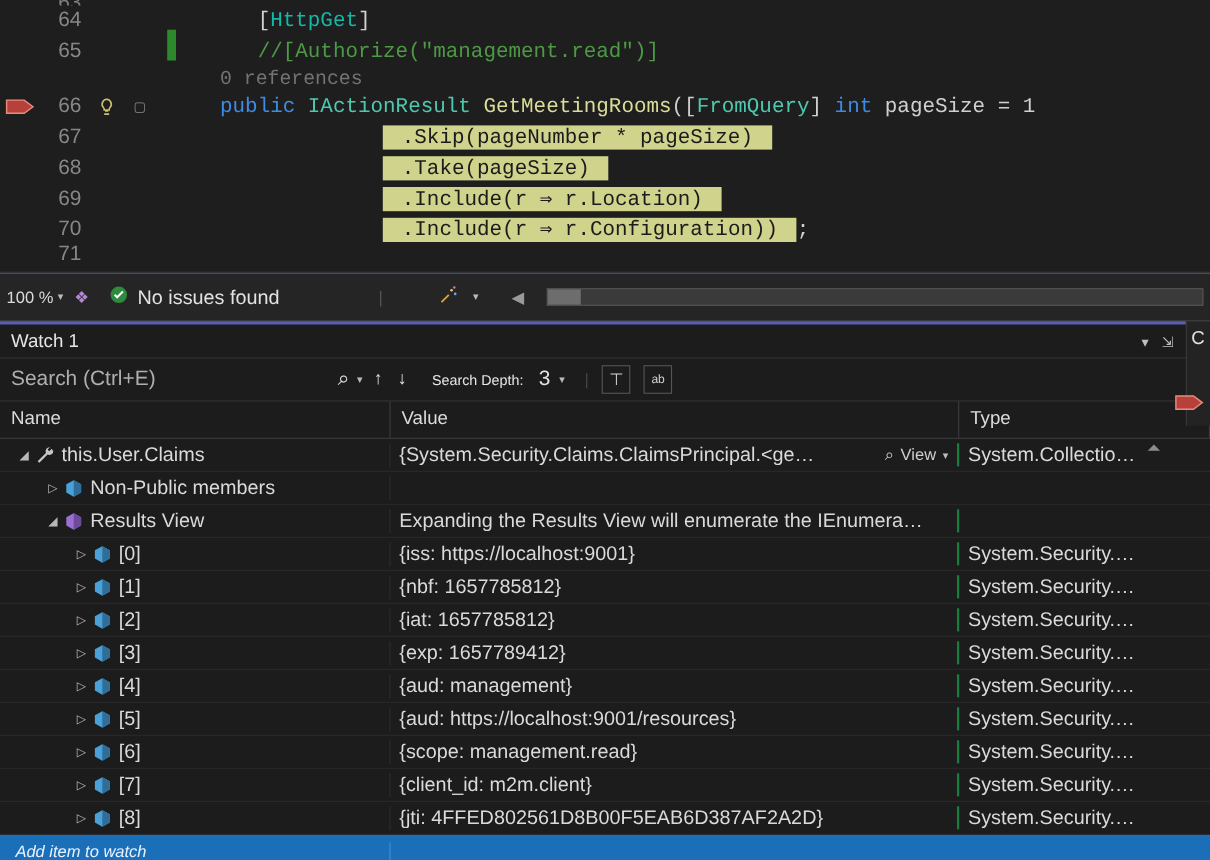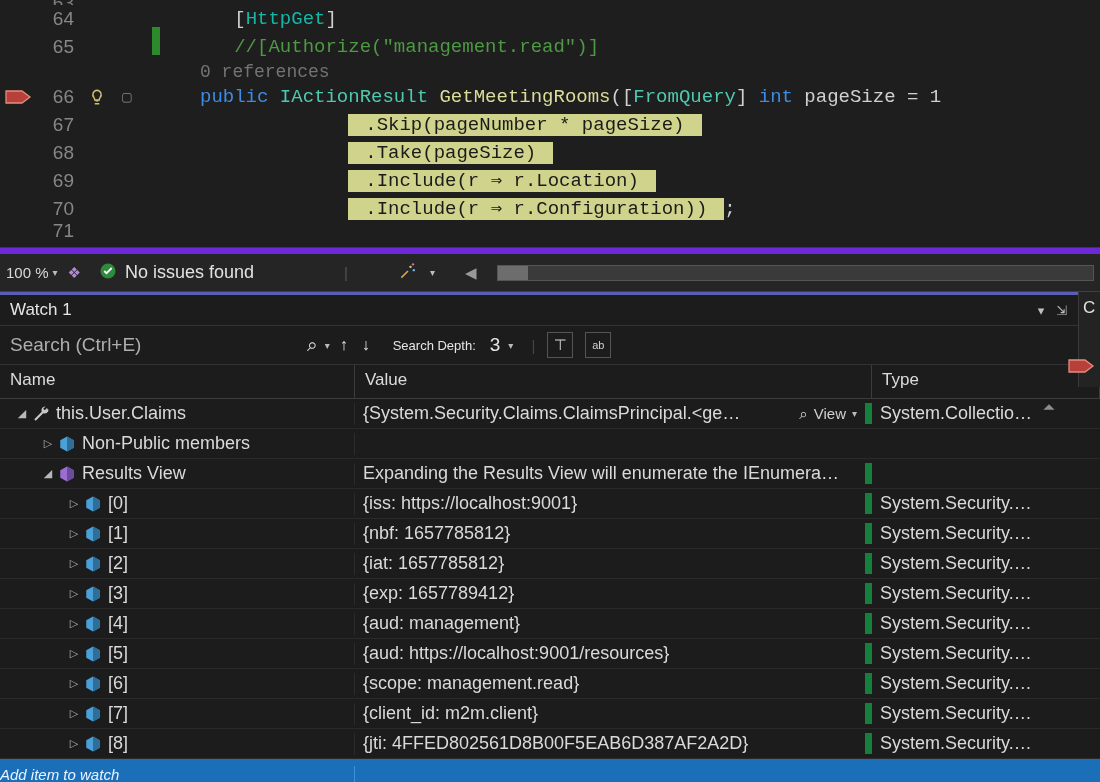--- a/index.html
+++ b/index.html
@@ -24,21 +24,21 @@
   .c-ref{color:#737373;font-size:18px;}
   .c-kw{color:#3d8be6;}
   .c-type{color:#4ec9b0;}
   .c-meth{color:#dcdc9a;}
   .c-punc{color:#d0d0d0;}
   .ln63{color:#7f7f7f;width:44px;text-align:right;padding-right:6px;}
   .greenmark{position:absolute;left:152px;top:27px;width:8px;height:28px;background:#2c8a2c;}
   .bp-icon{width:28px;height:16px;}
 
   
-  .status{height:44px;background:#252526;display:flex;align-items:center;padding:16px 6px;border-top:6px solid #6d28d9;border-bottom:1px solid #3f3f3f;}
+  .status{height:44px;background:#252526;display:flex;align-items:center;padding:16px 6px;border-top:1px solid #6d28d9;border-bottom:1px solid #3f3f3f;}
   .status .zoom{display:flex;align-items:center;gap:4px;margin-right:8px;}
   .status .check{color:#3fb24f;margin:0 8px 0 18px;}
   .status .wand{margin:0 8px 0 50px;}
   .status .scroll{flex:1;height:16px;background:#3a3a3a;border:1px solid #555;margin-left:20px;position:relative;}
   .status .scroll .thumb{position:absolute;left:0;top:0;bottom:0;width:30px;background:#6d6d6d;}
   .dropdown-tri{font-size:10px;color:#bbb;}
 
   
   .panel{position:absolute;left:0;top:292px;right:0;bottom:0;background:#1c1c1c;}
   .panel-top-border{height:3px;background:#5a5eb5;}
@@ -55,29 +55,29 @@
 
   .gridhead{display:flex;height:34px;border-bottom:1px solid #3c3c3c;}
   .gridhead div{border-right:1px solid #3c3c3c;padding:5px 10px;color:#dcdcdc;font-size:17px;}
   .col-name{flex:0 0 355px;}
   .col-value{flex:0 0 517px;}
   .col-type{flex:1;}
 
   .gridbody{}
   .row{display:flex;height:30px;align-items:center;font-size:18px;border-bottom:1px solid #2a2a2a;}
   .row .cname{flex:0 0 355px;display:flex;align-items:center;border-right:1px solid #2c2c2c;overflow:hidden;}
-  .row .cval{flex:0 0 517px;padding-left:8px;border-right:7px solid #15803d;overflow:hidden;white-space:nowrap;display:flex;}
+  .row .cval{flex:0 0 517px;padding-left:8px;border-right:2px solid #15803d;overflow:hidden;white-space:nowrap;display:flex;}
   .row .ctype{flex:1;padding-left:8px;overflow:hidden;white-space:nowrap;}
   .indent{display:inline-block;}
   .tree-ar{width:16px;text-align:center;color:#b8b8b8;font-size:11px;}
   .row-icon{width:22px;height:22px;display:flex;align-items:center;justify-content:center;margin-right:4px;}
   .wrench svg,.cube svg{width:18px;height:18px;}
   .cval .tail{margin-left:auto;display:flex;align-items:center;gap:6px;padding-right:8px;color:#cfcfcf;font-size:15px;}
   .addrow{height:30px;background:#1b6fb9;color:#e8f3ff;font-style:italic;display:flex;align-items:center;}
-  .addrow .cname{flex:0 0 355px;border-right:1px solid #3994dc;}
+  .addrow .cname{flex:0 0 355px;border-right:1px solid #3994dc;padding-left:14px;}
   .addrow .cval{flex:0 0 517px;border-right:1px solid #3994dc;}
   .addrow .ctype{flex:1;}
 
   .sidebar-sliver{position:absolute;top:292px;right:0;width:22px;height:95px;background:#232323;border-left:1px solid #3a3a3a;}
   .sidebar-sliver .letter{color:#e1e1e1;padding:6px 4px;font-size:17px;}
   .sidebar-sliver .bp{position:absolute;top:66px;left:-12px;}
 
   .vsbar{position:absolute;right:42px;top:400px;width:16px;height:20px;}
   .vsbar svg{width:14px;height:14px;}
 </style>

